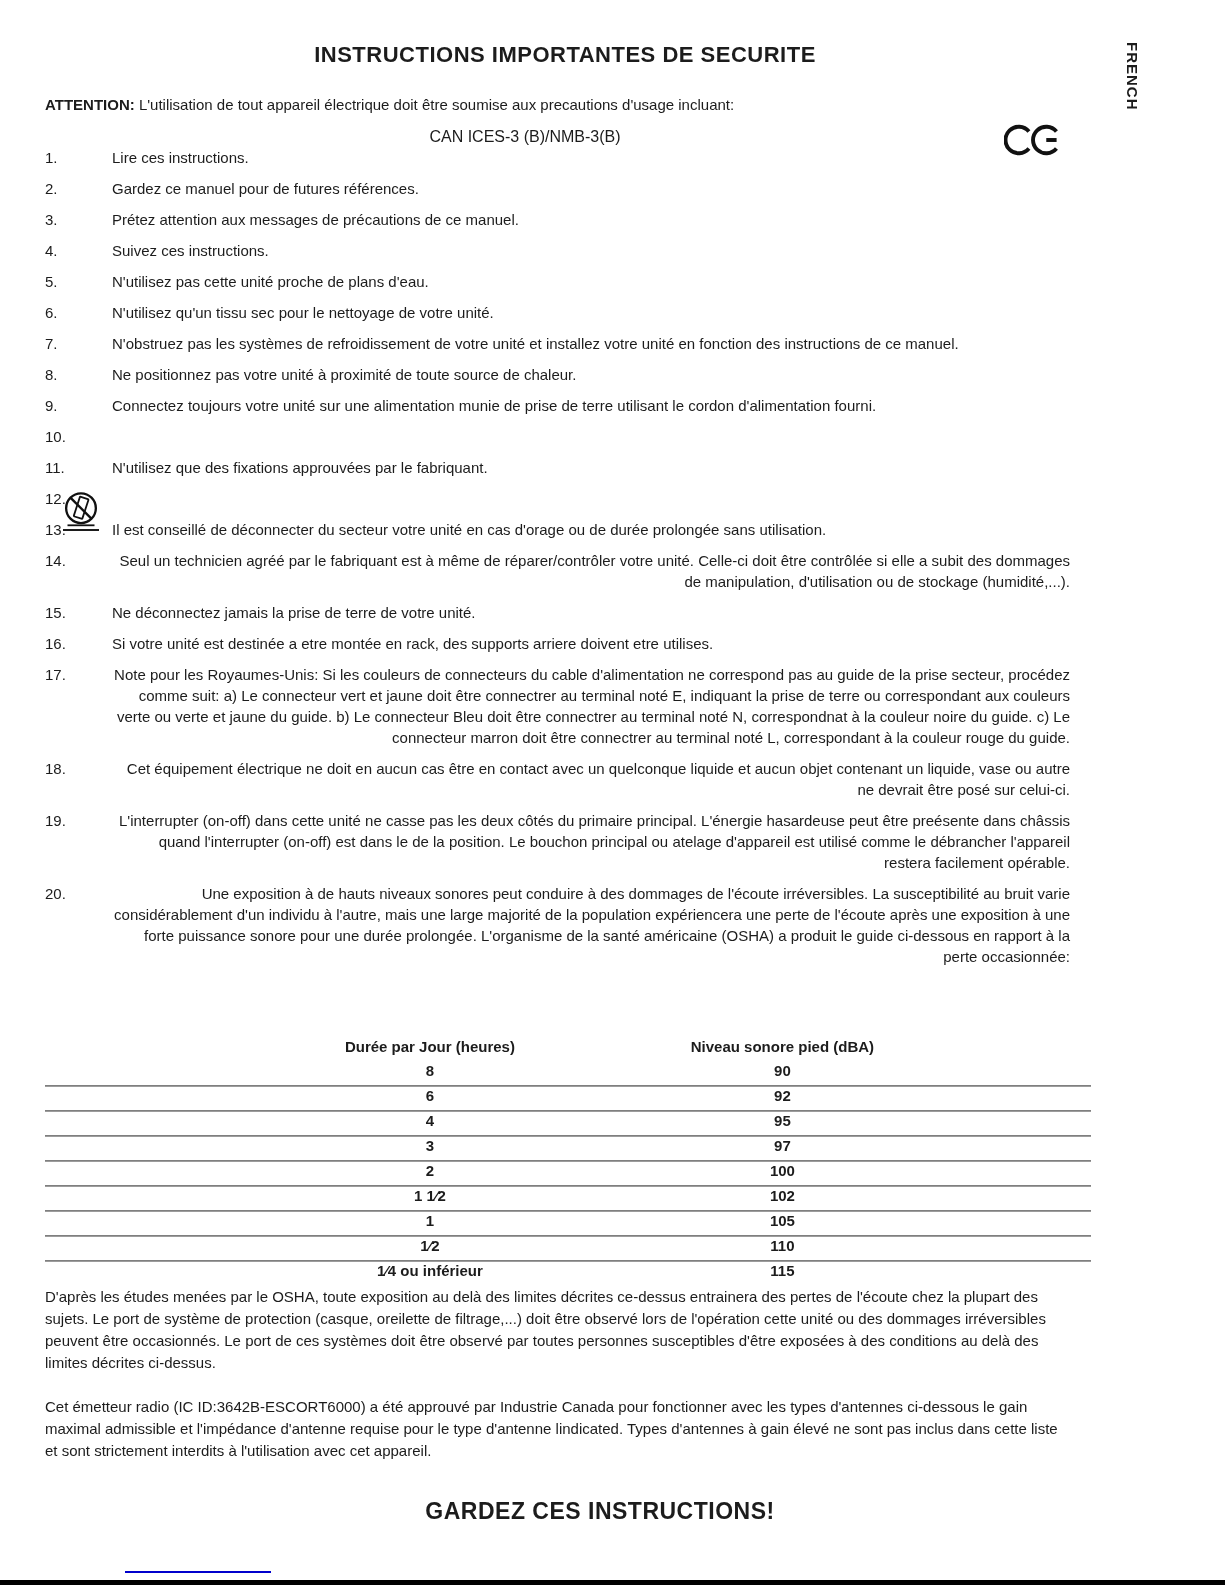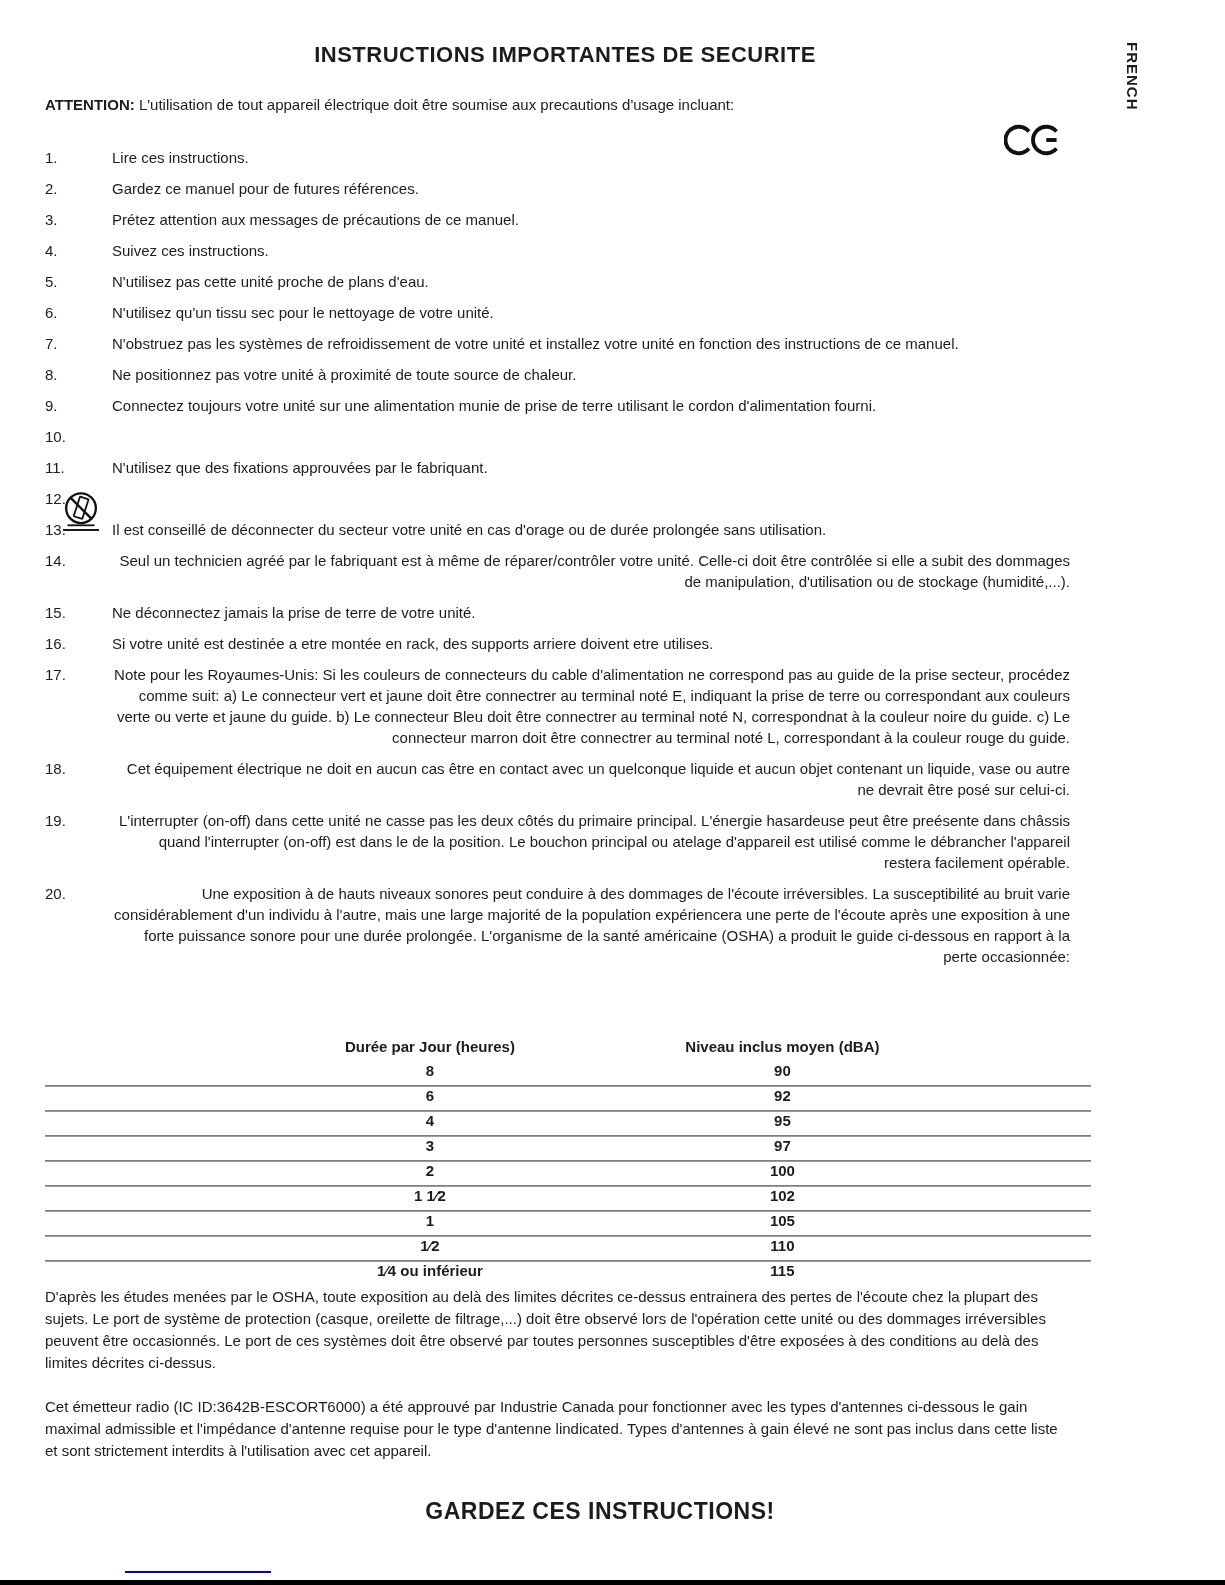--- a/index.html
+++ b/index.html
@@ -85,20 +85,21 @@
 <body>
 
 <div class="page">
 
   <div class="lang-label">FRENCH</div>
 
   <div class="doc-title">INSTRUCTIONS IMPORTANTES DE SECURITE</div>
 
   <div class="attention-line"><b>ATTENTION:</b><span> L'utilisation de tout appareil électrique doit être soumise aux precautions d'usage incluant:</span></div>
 
+  <div class="compliance-line">CAN ICES-3 (B)/NMB-3(B)</div>
 
   <div class="ce-mark">
     <svg viewBox="0 0 118 64" width="58" height="44">
       <path class="stroke" d="M50.7,14.6 A27,27 0 1 0 50.7,49.4" stroke="#111" stroke-width="8" fill="none"></path>
       <path class="stroke" d="M106.7,14.6 A27,27 0 1 0 106.7,49.4" stroke="#111" stroke-width="8" fill="none"></path>
       <path class="stroke" d="M86,32 H 107" stroke="#111" stroke-width="8" fill="none"></path>
     </svg>
   </div>
 
   <div class="instructions">
@@ -186,21 +187,21 @@
       </div>
     <div class="li">
         <span class="num">20.</span>
         <span class="txt">Une exposition à de hauts niveaux sonores peut conduire à des dommages de l'écoute irréversibles. La susceptibilité au bruit varie considérablement d'un individu à l'autre, mais une large majorité de la population expériencera une perte de l'écoute après une exposition à une forte puissance sonore pour une durée prolongée. L'organisme de la santé américaine (OSHA) a produit le guide ci-dessous en rapport à la perte occasionnée:</span>
       </div>
   </div>
 
   <div class="noise-table">
     <div class="trow thead">
       <span class="c1">Durée par Jour (heures)</span>
-      <span class="c2">Niveau inclus moyen (dBA)</span>
+      <span class="c2">Niveau sonore pied (dBA)</span>
     </div>
     <div class="trow">
         <span class="c1">8</span>
         <span class="c2">90</span>
       </div>
     <div class="rule"></div>
     <div class="trow">
         <span class="c1">6</span>
         <span class="c2">92</span>
       </div>

